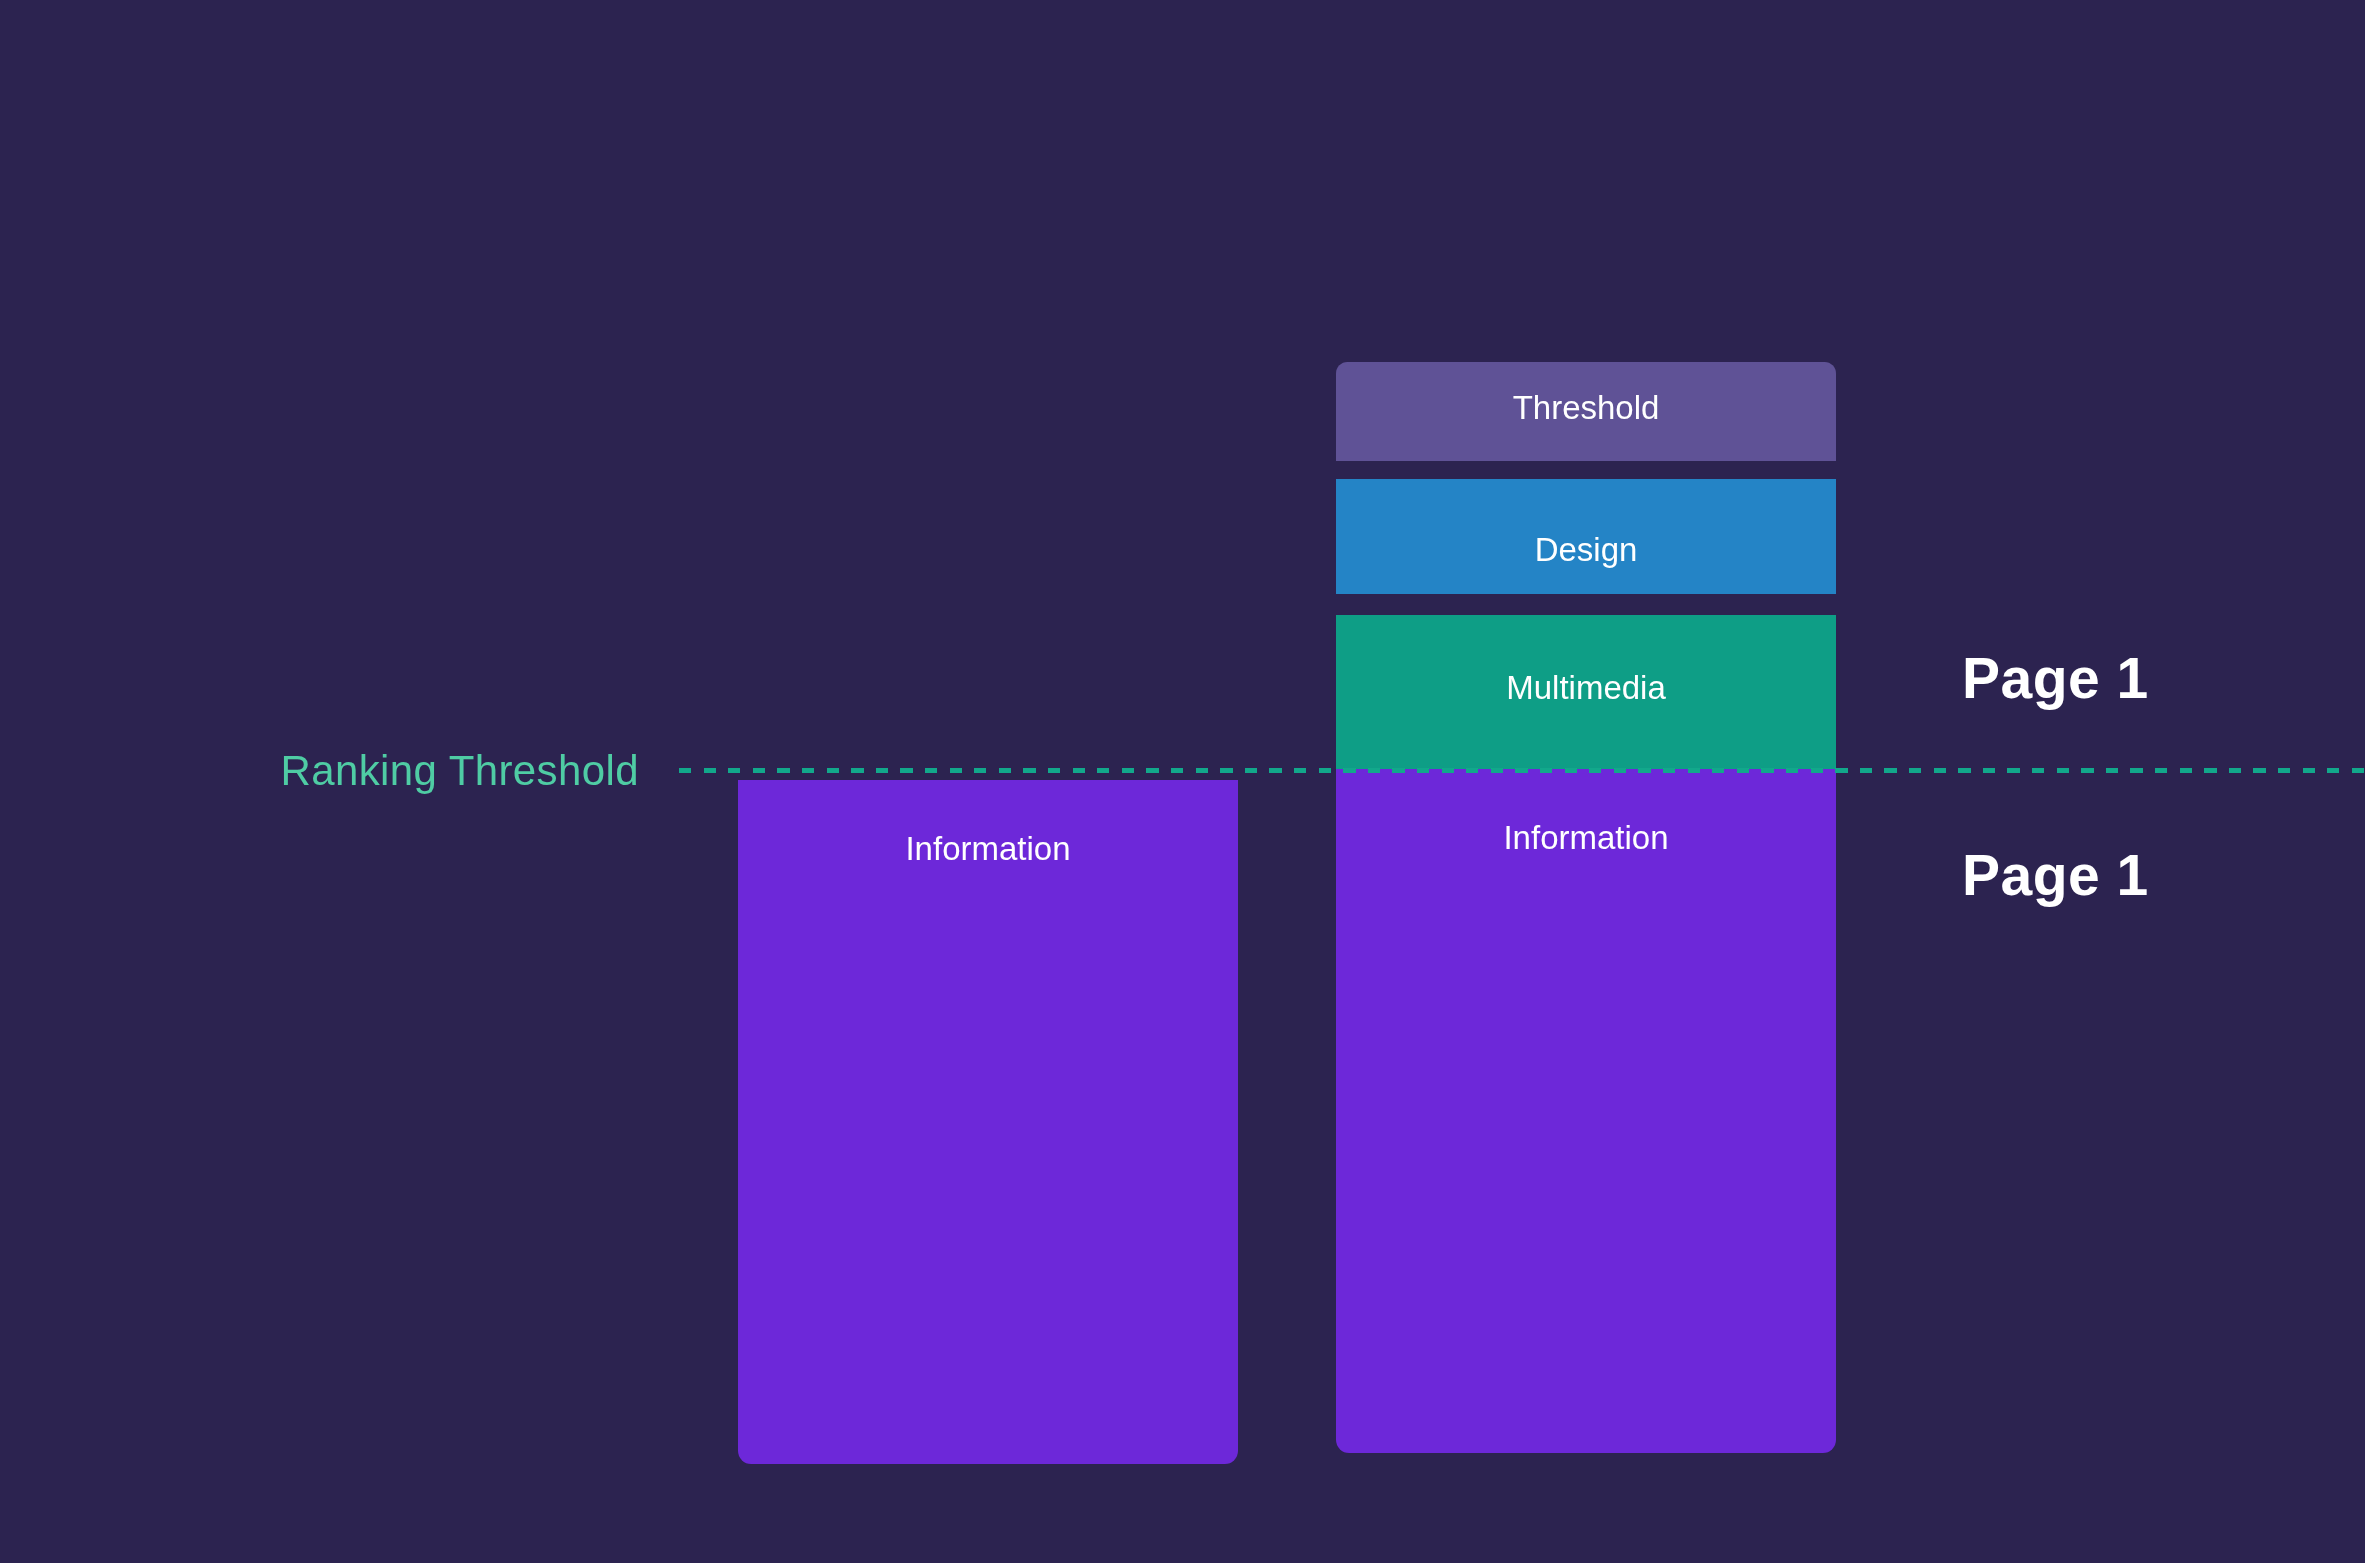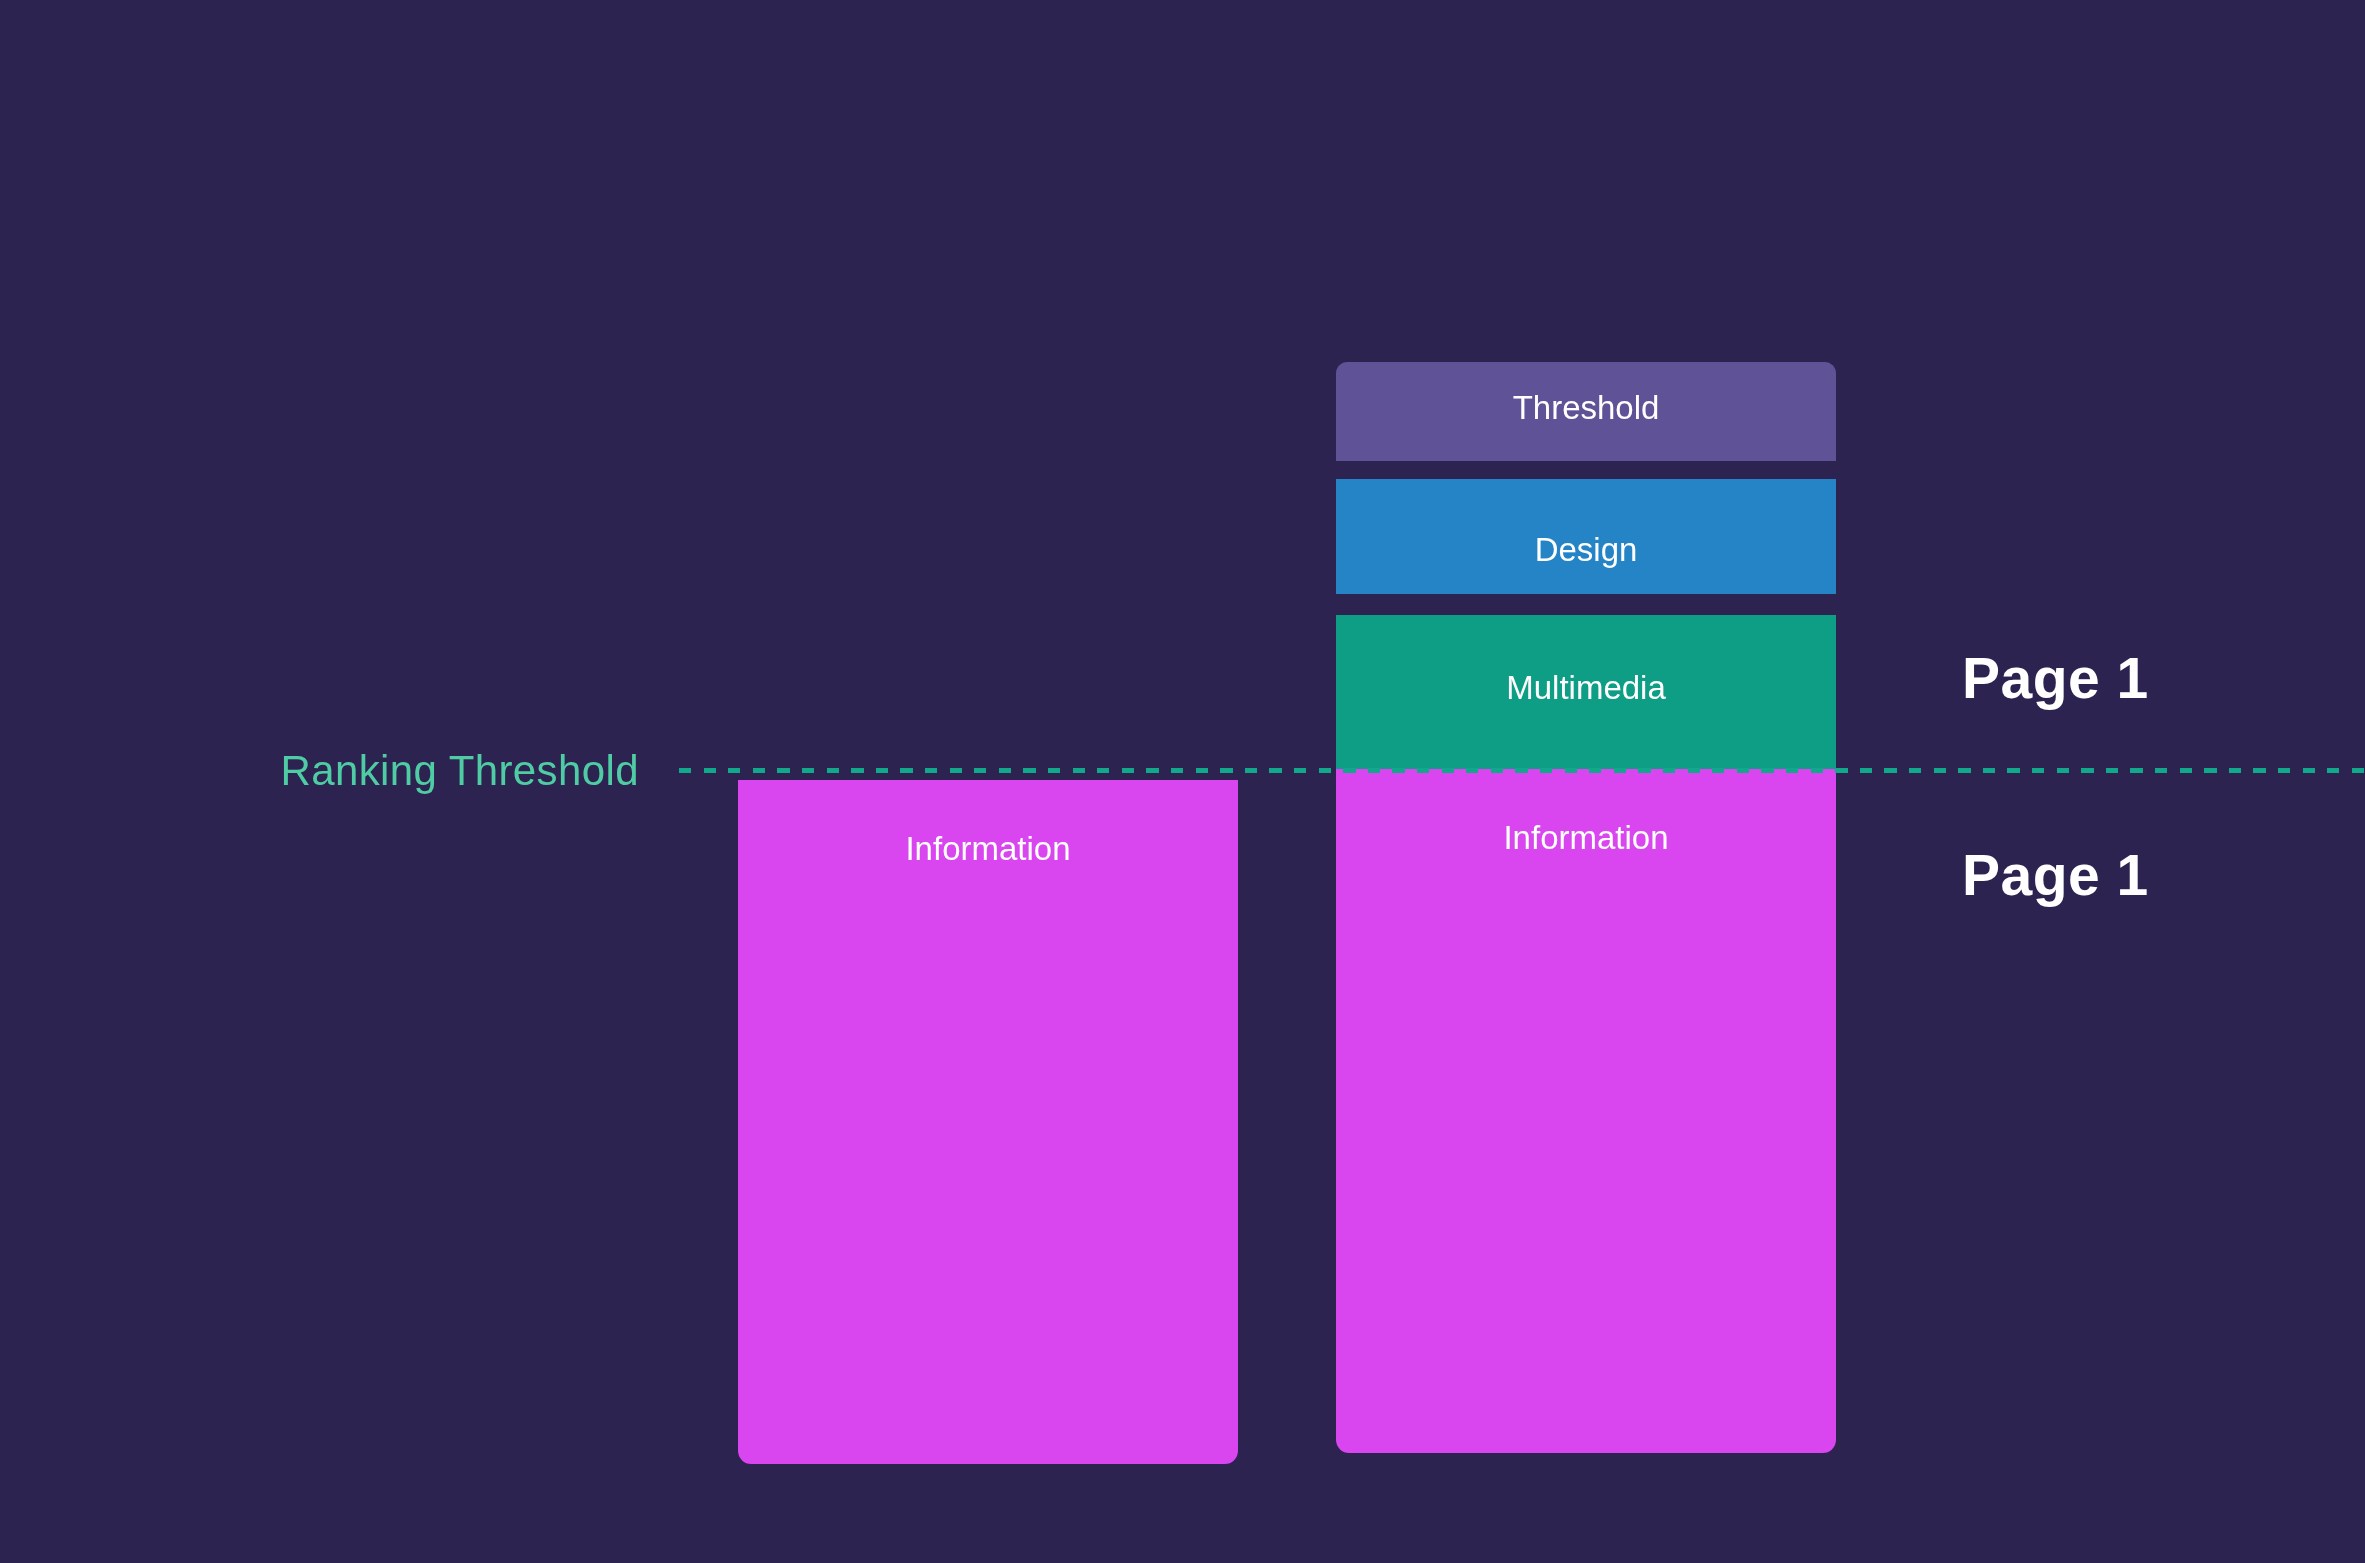--- a/index.html
+++ b/index.html
@@ -92,21 +92,21 @@
 
   .seg-structure {
     height: 154px;
     background: #0E9E86;
     margin-top: 21px;
   }
   .seg-structure .seg-label { padding-top: 54px; }
 
   
   .seg-information {
-    background: #d946ef;
+    background: #6d28d9;
     border-radius: 0 0 13.2px 13.2px;
     height: 684px;
   }
   .seg-information .seg-label { padding-top: 50px; }
 
   
   .spacer-to-threshold { height: 418px; }
 
   
   .page-note {

